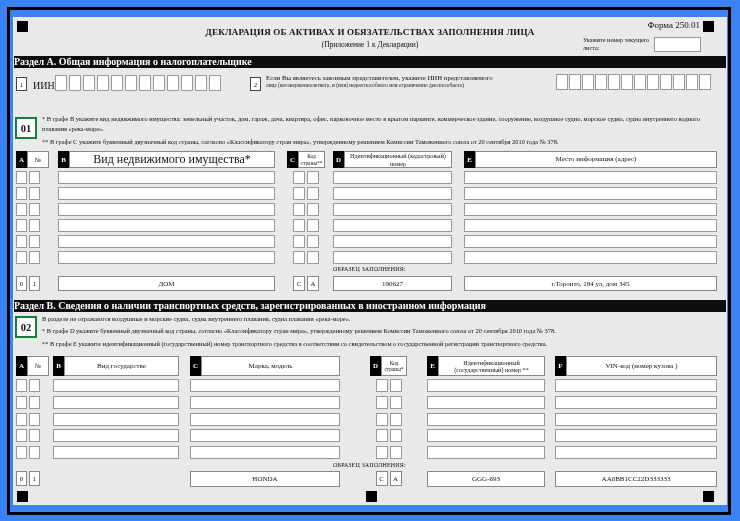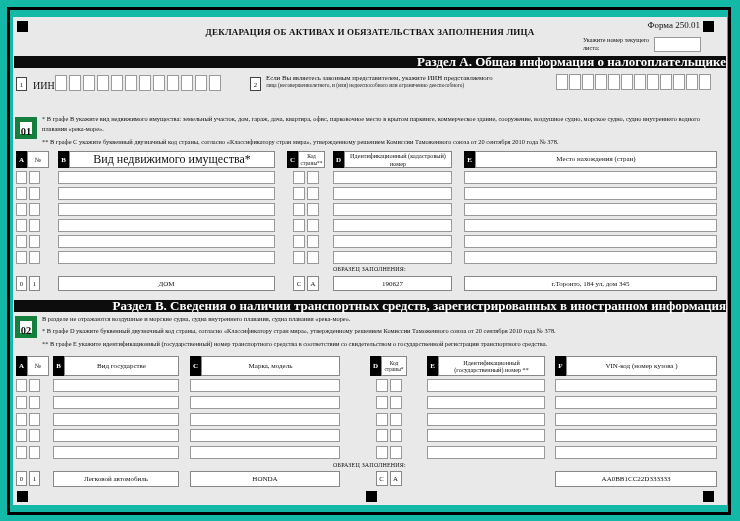--- a/index.html
+++ b/index.html
@@ -1,28 +1,28 @@
 <!DOCTYPE html>
 <html><head>
 <meta charset="utf-8">
 <style>
   * { margin:0; padding:0; box-sizing:border-box; }
   body { background:#fff; font-family:"Liberation Serif","DejaVu Serif",serif; }
-  .page { position:relative; width:740px; height:521px; background:#14b8a6; overflow:hidden; color:#111; }
+  .page { position:relative; width:740px; height:521px; background:#3b82f6; overflow:hidden; color:#111; }
   .frame { position:absolute; left:7px; top:7px; width:724px; height:508px; border:3px solid #000; background:transparent; }
   .panel { position:absolute; left:13px; top:17px; width:714px; height:488px; background:#e9e9e9; }
   .mark { position:absolute; width:11px; height:11px; background:#000; }
   .form-no { position:absolute; left:550px; top:20px; width:150px; font-size:9px; text-align:right; }
   .title { position:absolute; left:70px; top:27px; width:600px; text-align:center; font-weight:bold; font-size:9px; letter-spacing:.2px; }
   .subtitle { position:absolute; left:70px; top:40px; width:600px; text-align:center; font-size:7.5px; }
   .page-note { position:absolute; left:583px; top:36px; width:68px; font-size:6.2px; line-height:1.35; }
   .page-input { position:absolute; left:654px; top:37px; width:47px; height:15px; background:#fff; border:1px solid #999; font-size:8px; padding:0 2px; }
-  .bar { position:absolute; left:14px; width:712px; height:12px; background:#0d0d0d; color:#fff; font-weight:bold; font-size:13px; text-align:right; line-height:12px; }
+  .bar { position:absolute; left:14px; width:712px; height:12px; background:#0d0d0d; color:#fff; font-weight:bold; font-size:10px; text-align:left; line-height:12px; }
   .numbox { position:absolute; width:11px; height:14px; background:#fff; border:1px solid #444; font-size:6.8px; text-align:center; line-height:13px; }
-  .bigcode { position:absolute; left:15px; width:22px; height:22px; background:#fff; border:5px solid #15803d; font-weight:bold; font-size:10.5px; text-align:center; line-height:19px; }
+  .bigcode { position:absolute; left:15px; width:22px; height:22px; background:#fff; border:2px solid #15803d; font-weight:bold; font-size:10.5px; text-align:center; line-height:19px; }
   .note { position:absolute; left:42px; width:682px; font-size:6.4px; line-height:1.5; }
   .cells { position:absolute; display:flex; gap:2px; }
   .cell { width:12px; height:16px; background:#fff; border:1px solid #9a9a9a; display:inline-block; }
   .cell.sm { width:11.5px; }
   .lbl { position:absolute; font-size:10px; }
   .it2text { position:absolute; left:266px; top:74px; width:286px; }
   .it2text .l1 { font-size:6.8px; line-height:1.25; }
   .it2text .l2 { font-size:5.3px; color:#222; }
   .colgroup { position:absolute; }
   .chead { display:flex; width:100%; }
@@ -52,20 +52,21 @@
   <div class="panel"></div>
 
   <div class="mark" style="left:17px; top:21px;"></div>
   <div class="mark" style="left:703px; top:21px;"></div>
   <div class="mark" style="left:17px; top:491px;"></div>
   <div class="mark" style="left:366px; top:491px;"></div>
   <div class="mark" style="left:703px; top:491px;"></div>
 
   <div class="form-no">Форма 250.01</div>
   <div class="title">ДЕКЛАРАЦИЯ ОБ АКТИВАХ И ОБЯЗАТЕЛЬСТВАХ ЗАПОЛНЕНИЯ ЛИЦА</div>
+  <div class="subtitle">(Приложение 1 к Декларации)</div>
   <div class="page-note">Укажите номер текущего листа:</div>
   <input class="page-input" value="" style="">
 
   <div class="bar" style="top:56px;">Раздел А. Общая информация о налогоплательщике</div>
   <div class="numbox" style="left:16px; top:77px;">1</div>
   <div class="lbl" style="left:33px; top:80px;">ИИН</div>
   <div class="cells" style="left:55px; top:75px;">
     <span class="cell"></span>
   <span class="cell"></span>
       <span class="cell"></span>
@@ -205,21 +206,21 @@
         <div class="fieldbox"></div>
         <div class="fieldbox"></div>
         <div class="fieldbox"></div>
       </div>
     <div class="samplebox">190627</div>
   </div>
 
   <div class="colgroup" style="left:464px; top:151px; width:253px;">
     <div class="chead" style="height:17px;">
       <span class="letter">E</span>
-      <span class="clabel" style="font-size:7px;">Место нахождения (стран)</span>
+      <span class="clabel" style="font-size:7px;">Место информация (адрес)</span>
     </div>
     <div class="stack g3">
       <div class="fieldbox"></div>
     <div class="fieldbox"></div>
         <div class="fieldbox"></div>
         <div class="fieldbox"></div>
         <div class="fieldbox"></div>
         <div class="fieldbox"></div>
       </div>
     <div class="samplebox">г.Торонто, 184 ул, дом 345</div>
@@ -271,21 +272,20 @@
       <span class="letter">B</span>
       <span class="clabel" style="font-size:7px;">Вид государстве</span>
     </div>
     <div class="stack g38">
       <div class="fieldbox"></div>
     <div class="fieldbox"></div>
         <div class="fieldbox"></div>
         <div class="fieldbox"></div>
         <div class="fieldbox"></div>
       </div>
-    <div class="samplebox h16">Легковой автомобиль</div>
   </div>
 
   <div class="colgroup" style="left:190px; top:356px; width:150px;">
     <div class="chead" style="height:20px;">
       <span class="letter">C</span>
       <span class="clabel" style="font-size:7px;">Марка, модель</span>
     </div>
     <div class="stack g38">
       <div class="fieldbox"></div>
     <div class="fieldbox"></div>
@@ -334,20 +334,21 @@
       <span class="letter">E</span>
       <span class="clabel" style="font-size:6.2px;">Идентификационный (государственный) номер **</span>
     </div>
     <div class="stack g38">
       <div class="fieldbox"></div>
     <div class="fieldbox"></div>
         <div class="fieldbox"></div>
         <div class="fieldbox"></div>
         <div class="fieldbox"></div>
       </div>
+    <div class="samplebox h16">GGG-693</div>
   </div>
 
   <div class="colgroup" style="left:555px; top:356px; width:162px;">
     <div class="chead" style="height:20px;">
       <span class="letter">F</span>
       <span class="clabel" style="font-size:7px;">VIN-код (номер кузова )</span>
     </div>
     <div class="stack g38">
       <div class="fieldbox"></div>
     <div class="fieldbox"></div>

